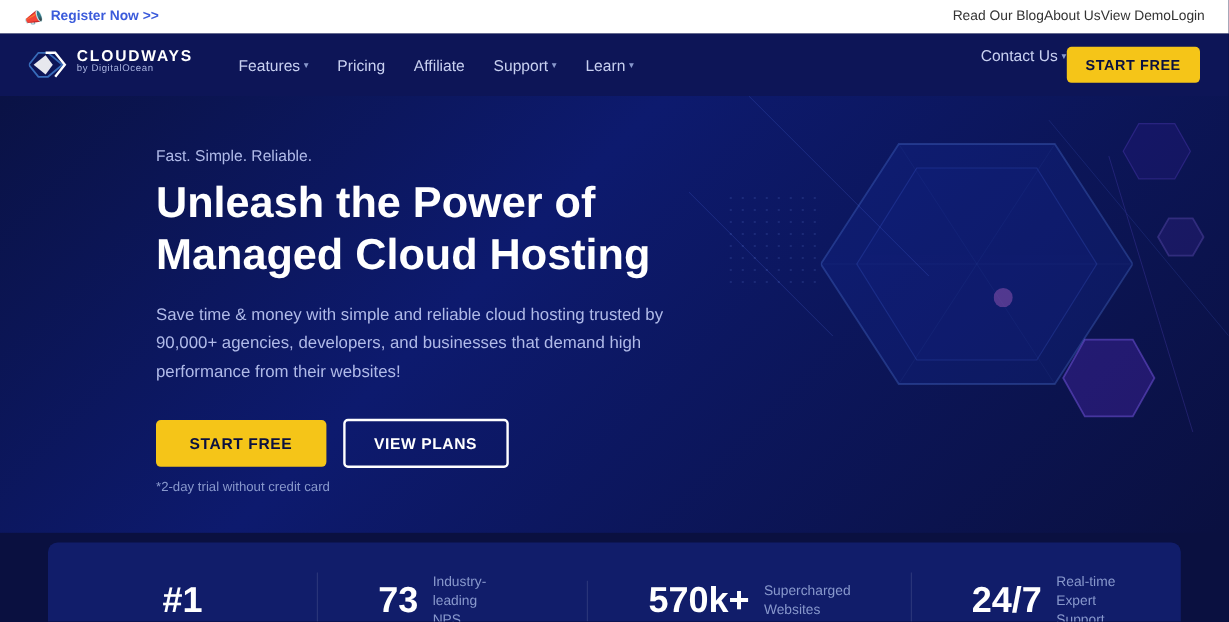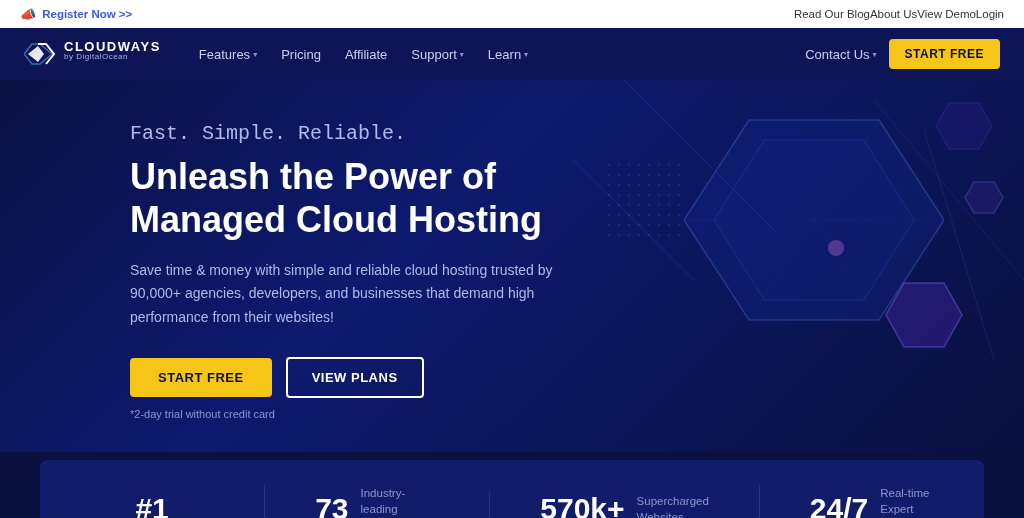--- a/index.html
+++ b/index.html
@@ -102,22 +102,22 @@
       align-items: center;
       gap: 3px;
       white-space: nowrap;
     }
     .nav-item .chevron {
       font-size: 8px;
       color: #8898cc;
     }
     .navbar-right {
       display: flex;
-      align-items: center;
-      gap: 12px;
+      align-items: flex-start;
+      gap: 0;
     }
     .contact-us {
       color: #c8d0f0;
       font-size: 13px;
       cursor: pointer;
       display: flex;
       align-items: center;
       gap: 3px;
     }
     .contact-us .chevron { font-size: 8px; color: #8898cc; }
@@ -143,24 +143,23 @@
       overflow: hidden;
     }
     .hero-content {
       padding: 42px 40px 32px 130px;
       max-width: 600px;
       position: relative;
       z-index: 2;
     }
     .hero-tagline {
       color: #b0bae8;
-      font-size: 20px;
+      font-size: 13px;
       margin-bottom: 10px;
       font-weight: 400;
-      font-family: Liberation Mono, monospace;
     }
     .hero-title {
       color: #fff;
       font-size: 36px;
       font-weight: 900;
       line-height: 1.2;
       margin-bottom: 18px;
     }
     .hero-description {
       color: #b0bae8;

